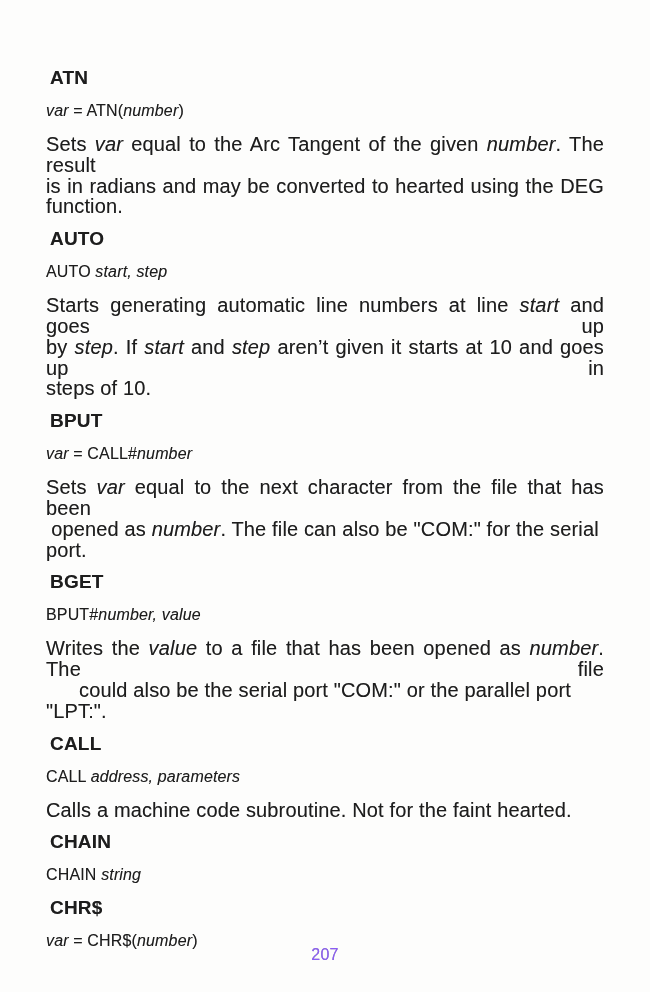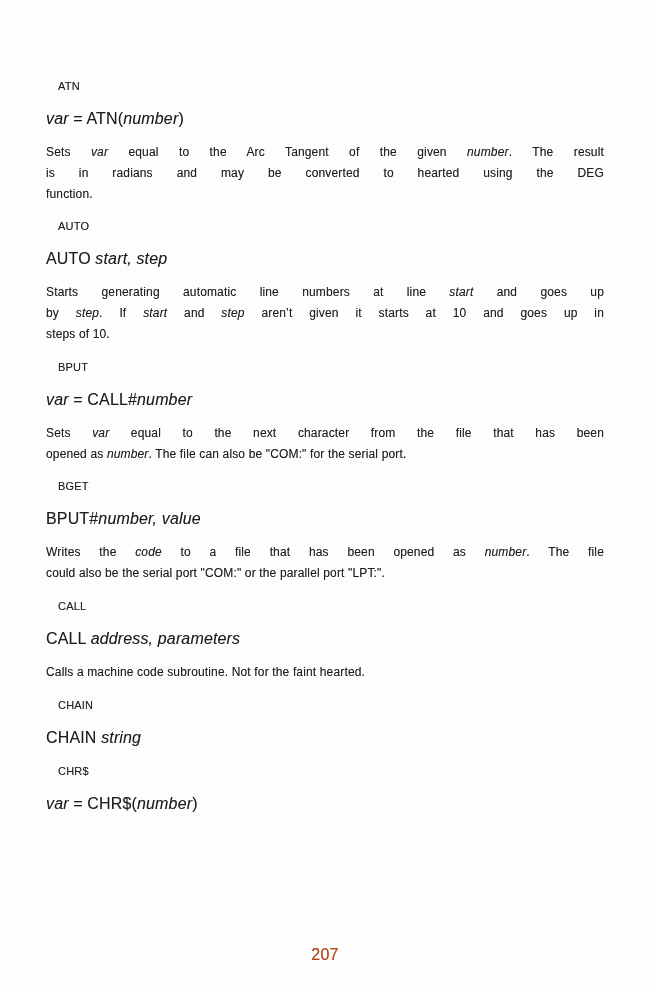--- a/index.html
+++ b/index.html
@@ -20,59 +20,59 @@
   .content {
     position: absolute;
     top: 64px;
     left: 46px;
     width: 558px;
   }
   .entry {
     margin: 0 0 12px 0;
   }
   .cmd-name {
-    font-size: 11px;
-    font-weight: normal;
+    font-size: 19px;
+    font-weight: bold;
     line-height: 20px;
-    margin: 12px;
+    margin: 4px;
     letter-spacing: 0.2px;
   }
   .cmd-syntax {
     font-size: 16px;
     line-height: 21px;
     margin: 12px 0 13px 0;
     letter-spacing: 0.15px;
   }
   .cmd-desc {
     margin: 0;
-    font-size: 12px;
+    font-size: 20px;
     letter-spacing: 0.15px;
   }
   .desc-line {
     line-height: 20.8px;
     text-align: justify;
     text-align-last: justify;
     white-space: normal;
   }
   .desc-line.last {
-    text-align: right;
+    text-align: center;
     text-align-last: left;
   }
   i {
     font-style: italic;
   }
   .page-number {
     position: absolute;
     bottom: 28px;
     left: 0;
     width: 100%;
     text-align: center;
     font-size: 16px;
     letter-spacing: 0.3px;
-    color: #c2410c;
+    color: #8b5cf6;
   }
   
   .content, .page-number {
     text-shadow: 0 0 0.4px rgba(20,20,20,0.4);
   }
 </style>
 </head>
 <body>
 
 <div class="page">
@@ -103,21 +103,21 @@
     <div class="cmd-desc">
           <div class="desc-line"><span>Sets </span><i>var</i><span> equal to the next character from the file that has been</span></div>
           <div class="desc-line last"><span>opened as </span><i>number</i><span>. The file can also be "COM:" for the serial port.</span></div>
         </div>
   </div>
 
   <div class="entry">
     <h3 class="cmd-name">BGET</h3>
     <div class="cmd-syntax"><span>BPUT#</span><i>number, value</i></div>
     <div class="cmd-desc">
-          <div class="desc-line"><span>Writes the </span><i>code</i><span> to a file that has been opened as </span><i>number</i><span>. The file</span></div>
+          <div class="desc-line"><span>Writes the </span><i>value</i><span> to a file that has been opened as </span><i>number</i><span>. The file</span></div>
           <div class="desc-line last"><span>could also be the serial port "COM:" or the parallel port "LPT:".</span></div>
         </div>
   </div>
 
   <div class="entry">
     <h3 class="cmd-name">CALL</h3>
     <div class="cmd-syntax"><span>CALL </span><i>address, parameters</i></div>
     <div class="cmd-desc">
           <div class="desc-line last"><span>Calls a machine code subroutine. Not for the faint hearted.</span></div>
         </div>

